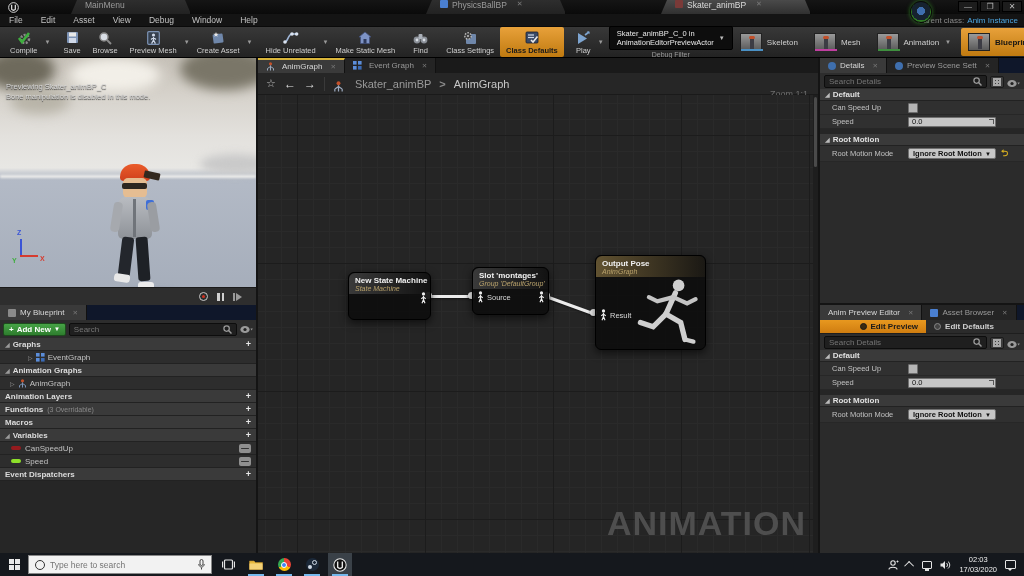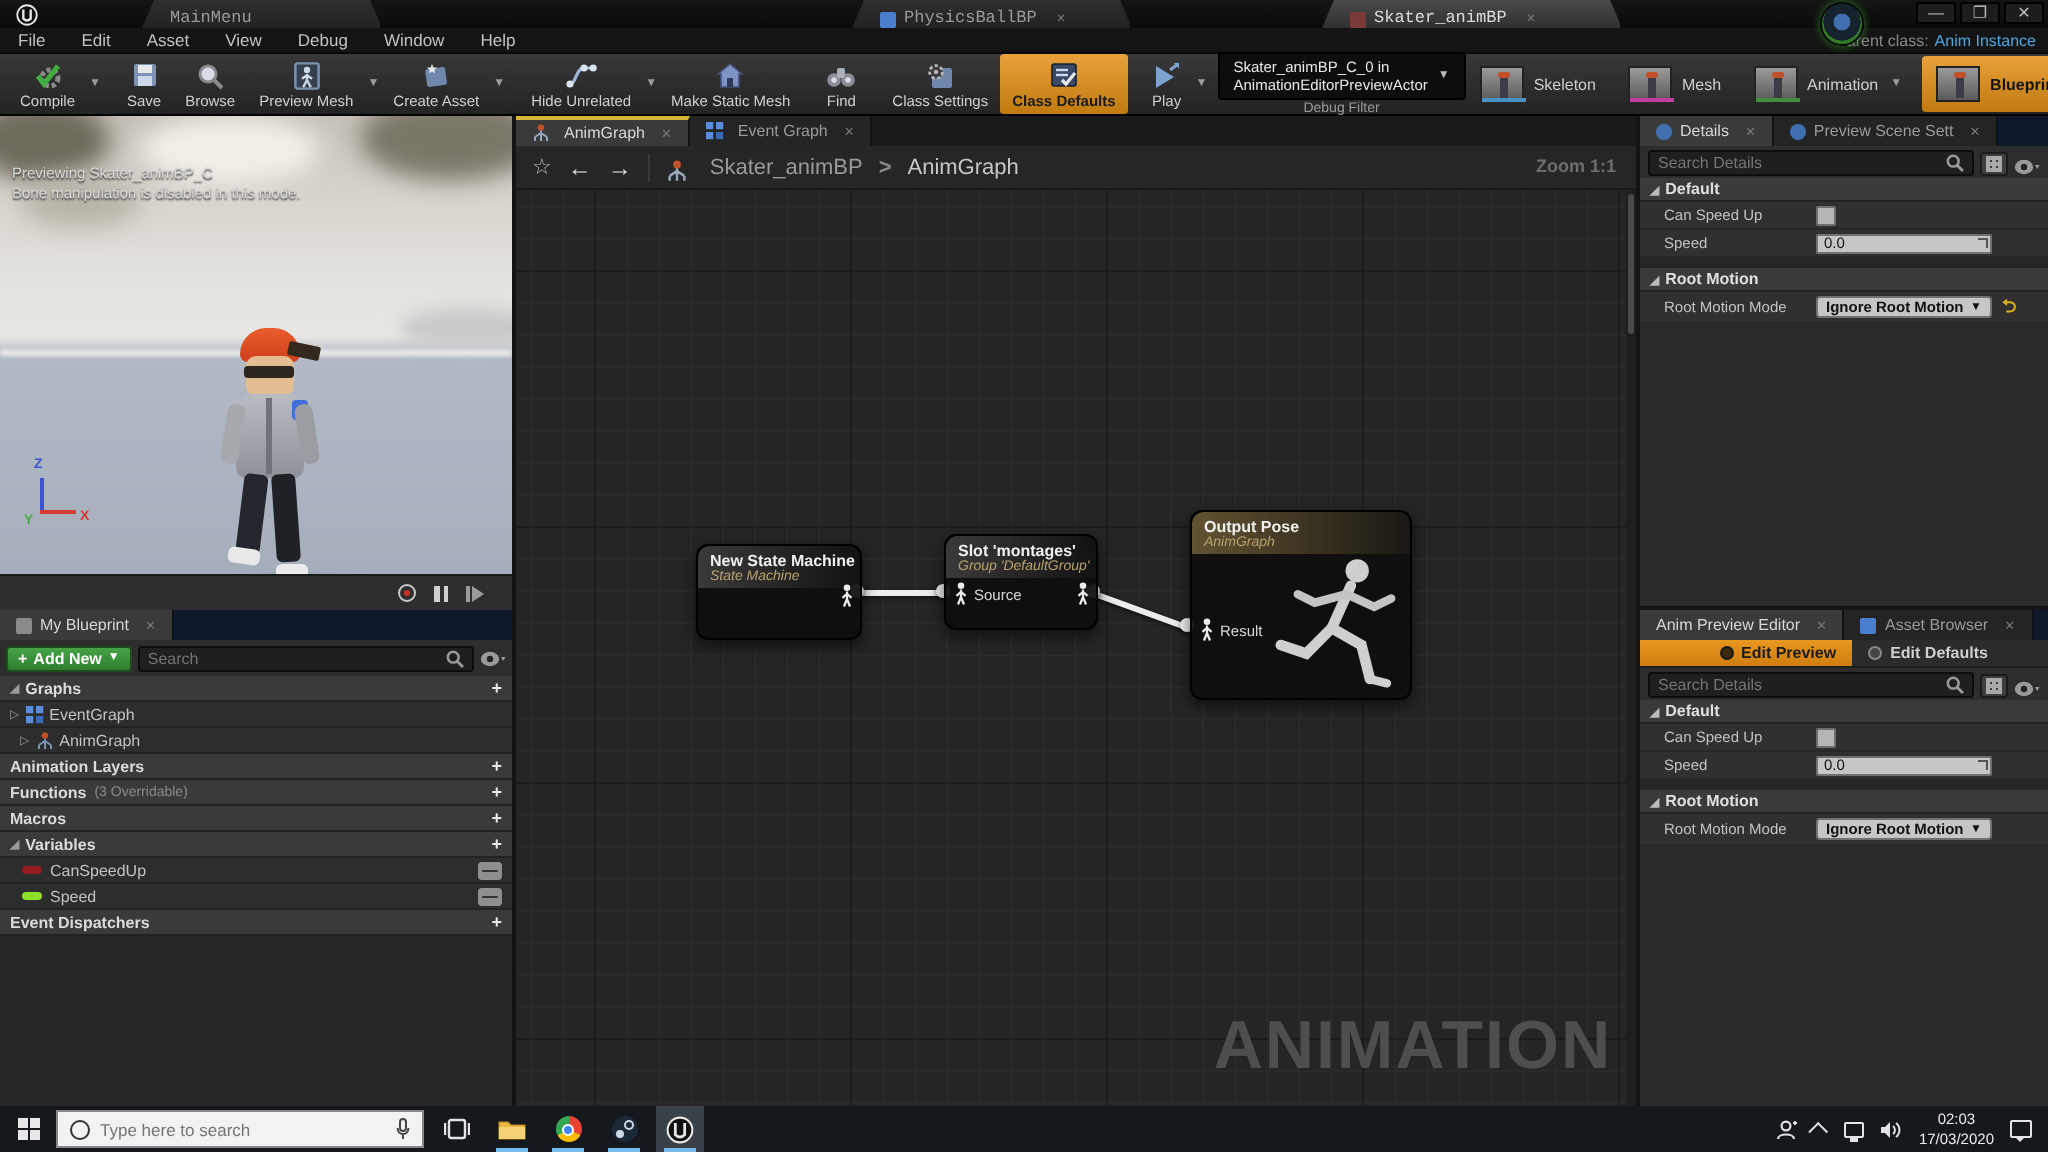--- a/index.html
+++ b/index.html
@@ -6,21 +6,21 @@
   html,body { background:#000; }
   #root {
     position:relative; width:1024px; height:576px; overflow:hidden;
     font-family:"Liberation Sans", sans-serif; background:#141414; color:#c8c8c8;
     -webkit-font-smoothing:antialiased;
   }
   
   .titlebar { position:absolute; left:0; top:0; width:1024px; height:14px; background:linear-gradient(#151515,#0a0a0a); display:flex; align-items:stretch; }
   .ue-logo { width:26px; display:flex; align-items:center; justify-content:center; }
   .ue-logo svg { display:block; }
-  .wtab { position:relative; display:flex; align-items:flex-end; gap:4px; padding:0 14px; font-size:8.5px; color:#9a9a9a; background:linear-gradient(#2e2e2e,#222); border-right:1px solid #0a0a0a; clip-path:polygon(6px 0, calc(100% - 6px) 0, 100% 100%, 0 100%);font-family:Liberation Mono, monospace; }
+  .wtab { position:relative; display:flex; align-items:flex-start; gap:4px; padding:0 14px; font-size:8.5px; color:#9a9a9a; background:linear-gradient(#2e2e2e,#222); border-right:1px solid #0a0a0a; clip-path:polygon(6px 0, calc(100% - 6px) 0, 100% 100%, 0 100%); }
   .wtab.active { background:linear-gradient(#4a4a4a,#303030); color:#ddd; }
   .wtab .ticon { width:8px; height:8px; border-radius:1px; }
   .wtab .tclose { color:#7a7a7a; font-size:7px; margin-left:6px; }
   .win-controls { position:absolute; right:2px; top:1px; display:flex; gap:2px; }
   .win-controls div { width:20px; height:11px; font-size:8px; color:#bbb; display:flex; align-items:center; justify-content:center; background:#1d1d1d; border:1px solid #000; }
   .status-orb { position:absolute; right:92px; top:1px; width:22px; height:22px; border-radius:50%; background:radial-gradient(circle at 50% 45%, #3f6fae 0 28%, #16222e 29% 62%, #2f7a23 63% 100%); border:1px solid #0a0a0a; z-index:5; box-shadow:0 0 4px #2f7a23; }
   
   .menubar { position:absolute; left:0; top:14px; width:1024px; height:13px; background:#141414; display:flex; align-items:center; font-size:8.5px; color:#c2c2c2; border-bottom:1px solid #0a0a0a; }
   .menubar .mitem { padding:0 9px; }
   .parentclass { position:absolute; right:6px; top:0; height:13px; display:flex; align-items:center; gap:3px; font-size:8px; }
@@ -87,21 +87,21 @@
   .gicon { width:9px; height:9px; margin-right:3px; display:inline-block; }
   
   .graphpanel { position:absolute; left:258px; top:58px; width:560px; height:495px; background:#232323; }
   .gtabs { height:15px; background:#1a1a1a; display:flex; }
   .breadcrumbbar { height:22px; background:#262626; display:flex; align-items:center; gap:8px; padding:0 8px; border-bottom:1px solid #1a1a1a; position:relative; }
   .bc-star { color:#b8b8b8; font-size:11px; }
   .bc-arrow { color:#e0e0e0; font-size:12px; font-weight:bold; }
   .bc-root { color:#9a9a9a; font-size:11px; }
   .bc-sep { color:#8a8a8a; font-size:11px; font-weight:bold; }
   .bc-cur { color:#c8c8c8; font-size:11px; }
-  .zoomlabel { position:absolute; right:10px; top:5px; font-size:9px; color:#6e6e6e; font-weight:bold; }
+  .zoomlabel { position:absolute; right:10px; top:16px; font-size:9px; color:#6e6e6e; font-weight:normal; }
   .canvas { position:absolute; left:0; top:37px; width:560px; height:458px; overflow:hidden;
     background-color:#252525;
     background-image:
       linear-gradient(#1c1c1c 1px, transparent 1px),
       linear-gradient(90deg,#1c1c1c 1px, transparent 1px),
       linear-gradient(#2a2a2a 1px, transparent 1px),
       linear-gradient(90deg,#2a2a2a 1px, transparent 1px);
     background-size:128px 128px,128px 128px,16px 16px,16px 16px;
     background-position:39px 40px,39px 40px,7px 8px,7px 8px; }
   .node { position:absolute; background:rgba(14,14,14,0.93); border:1px solid #000; border-radius:6px; box-shadow:0 3px 8px rgba(0,0,0,0.6); }
@@ -438,29 +438,33 @@
           <ellipse cx="5" cy="4.5" rx="4.6" ry="3.6" fill="#9a9a9a"></ellipse>
           <circle cx="5" cy="4.5" r="1.6" fill="#222"></circle>
           <path d="M10.5 3.5 L12.8 3.5 L11.6 5.5 Z" fill="#9a9a9a"></path>
         </svg>
     </div>
     <div class="row header">
       <span class="tri">◢</span>
       <span>Graphs</span>
       <span class="plus">+</span>
     </div>
-    <div class="row item" style="padding-left:5px">
+    <div class="row item" style="padding-left:28px">
       <span class="tri">▷</span>
       <span class="gicon"><svg width="9" height="9" viewBox="0 0 9 9">
             <rect x="0" y="0" width="3.6" height="3.6" fill="#5b8dd9"></rect>
             <rect x="5" y="0" width="3.6" height="3.6" fill="#5b8dd9"></rect>
             <rect x="0" y="5" width="3.6" height="3.6" fill="#5b8dd9"></rect>
             <rect x="5" y="5" width="3.6" height="3.6" fill="#3a6ab5"></rect>
           </svg></span>
       <span>EventGraph</span>
+    </div>
+    <div class="row header">
+      <span class="tri">◢</span>
+      <span>Animation Graphs</span>
     </div>
     <div class="row item" style="padding-left:10px">
       <span class="tri">▷</span>
       <span class="gicon"><svg width="9" height="9" viewBox="0 0 9 9">
             <circle cx="4.5" cy="1.8" r="1.6" fill="#c2502a"></circle>
             <path d="M4.5 3.4 L4.5 6 M4.5 4.5 L1.5 6.5 M4.5 4.5 L7.5 6.5 M1.5 6.5 L1.5 8.5 M7.5 6.5 L7.5 8.5 M4.5 6 L4.5 8.5" stroke="#7d93b5" stroke-width="1" fill="none"></path>
           </svg></span>
       <span>AnimGraph</span>
     </div>
     <div class="row header">

